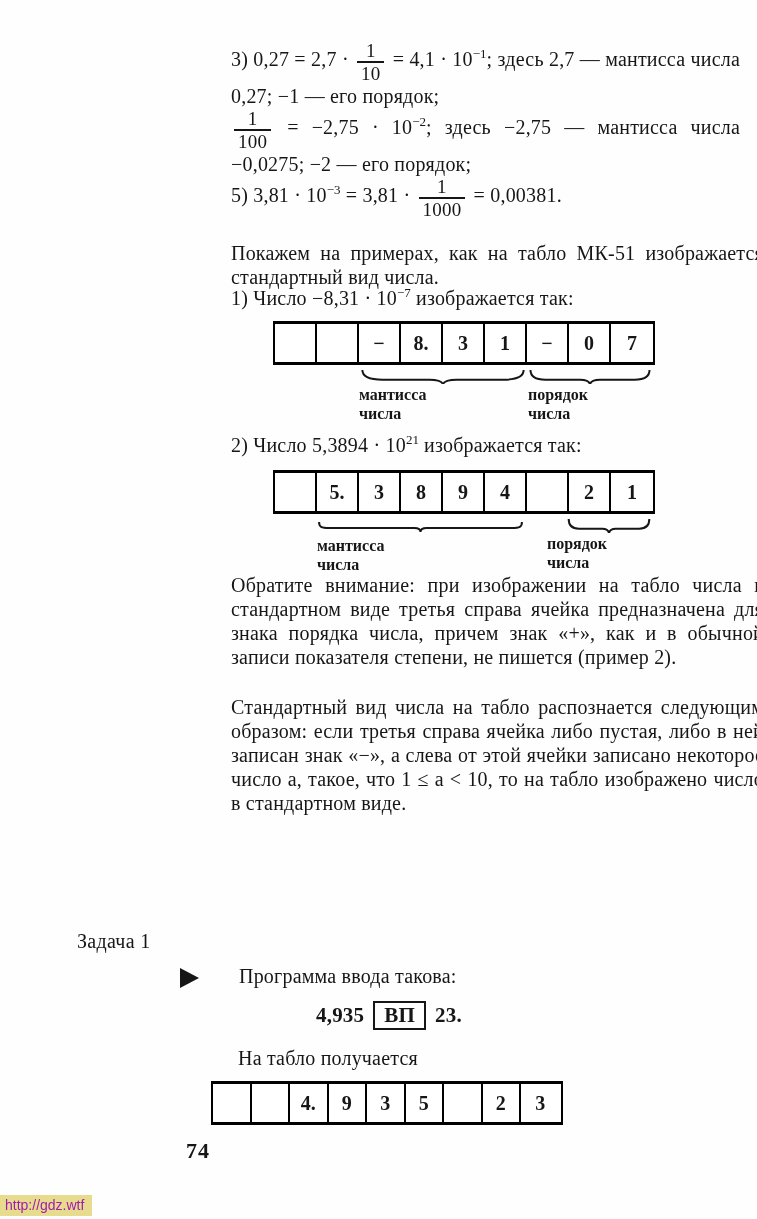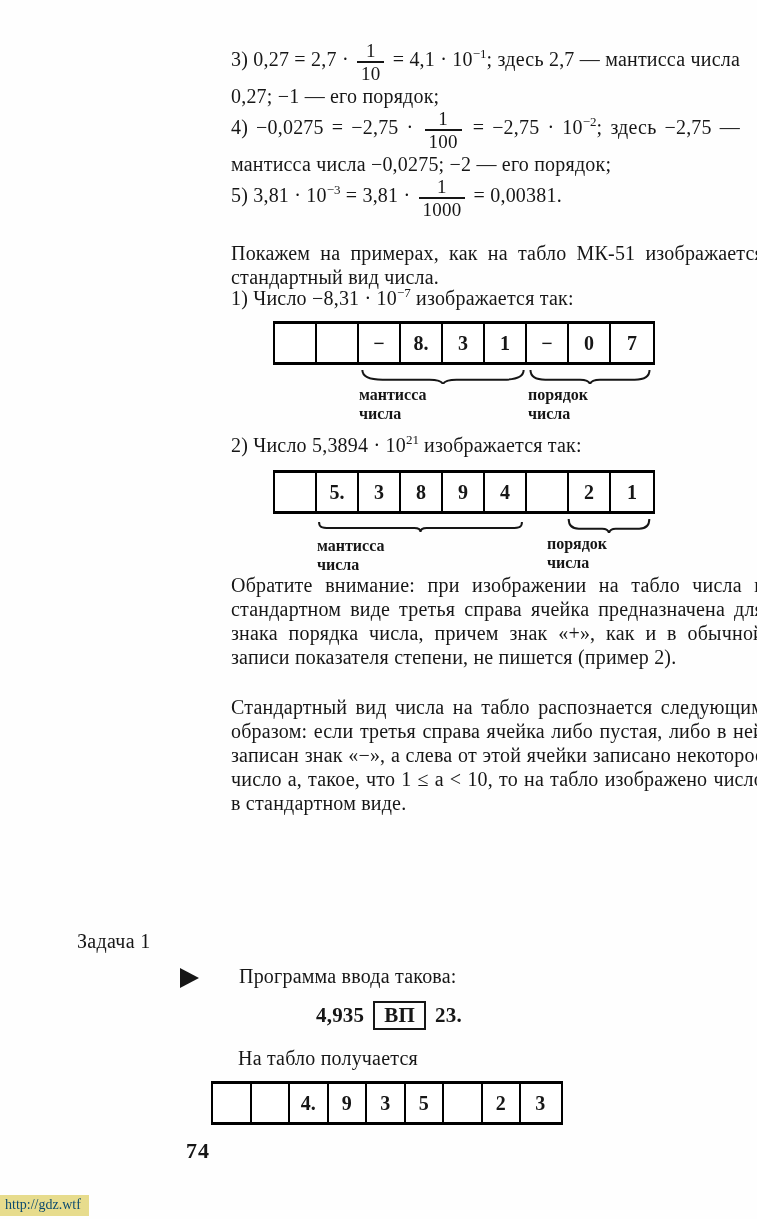--- a/index.html
+++ b/index.html
@@ -86,37 +86,37 @@
     display: flex;
     align-items: center;
     gap: 7px;
     font-size: 21px;
     font-weight: 600;
     letter-spacing: 0.2px;
   }
   .page-number { font-size: 22px; font-weight: 700; letter-spacing: 1px; }
   .watermark {
     background: #e7dc8d;
-    color: #0c4a6e;
-    font-family: Liberation Serif, serif;
+    color: #a21caf;
+    font-family: Liberation Sans, sans-serif;
     font-size: 14px;
     padding: 2px 8px 3px 5px;
     display: inline-block;
   }
 </style>
 </head>
 <body>
 
 <div class="page">
 
   <div class="abs" style="left:207px; top:40px; width:533px;">
     <div class="para"><span>3) 0,27 = 2,7 ·</span>
       <span class="frac"><span class="num">1</span><span class="den">10</span></span>
       <span> = 4,1 · 10</span><sup>−1</sup><span>; здесь 2,7 — мантисса числа 0,27; −1 — его порядок;</span></div>
-    <div class="para"><span>4) −0,0275 = −2,75 ·</span>
+    <div class="para">
       <span class="frac"><span class="num">1</span><span class="den">100</span></span>
       <span> = −2,75 · 10</span><sup>−2</sup><span>; здесь −2,75 — мантисса числа −0,0275; −2 — его порядок;</span></div>
     <div class="para"><span>5) 3,81 · 10</span><sup>−3</sup><span> = 3,81 ·</span>
       <span class="frac"><span class="num">1</span><span class="den">1000</span></span>
       <span> = 0,00381.</span></div>
   </div>
 
   <div class="abs para" style="left:207px; top:241px; width:533px;">Покажем на примерах, как на табло МК-51 изображается стандартный вид числа.</div>
 
   <div class="abs para" style="left:207px; top:286px; width:533px;"><span>1) Число −8,31 · 10</span><sup>−7</sup><span> изображается так:</span></div>

